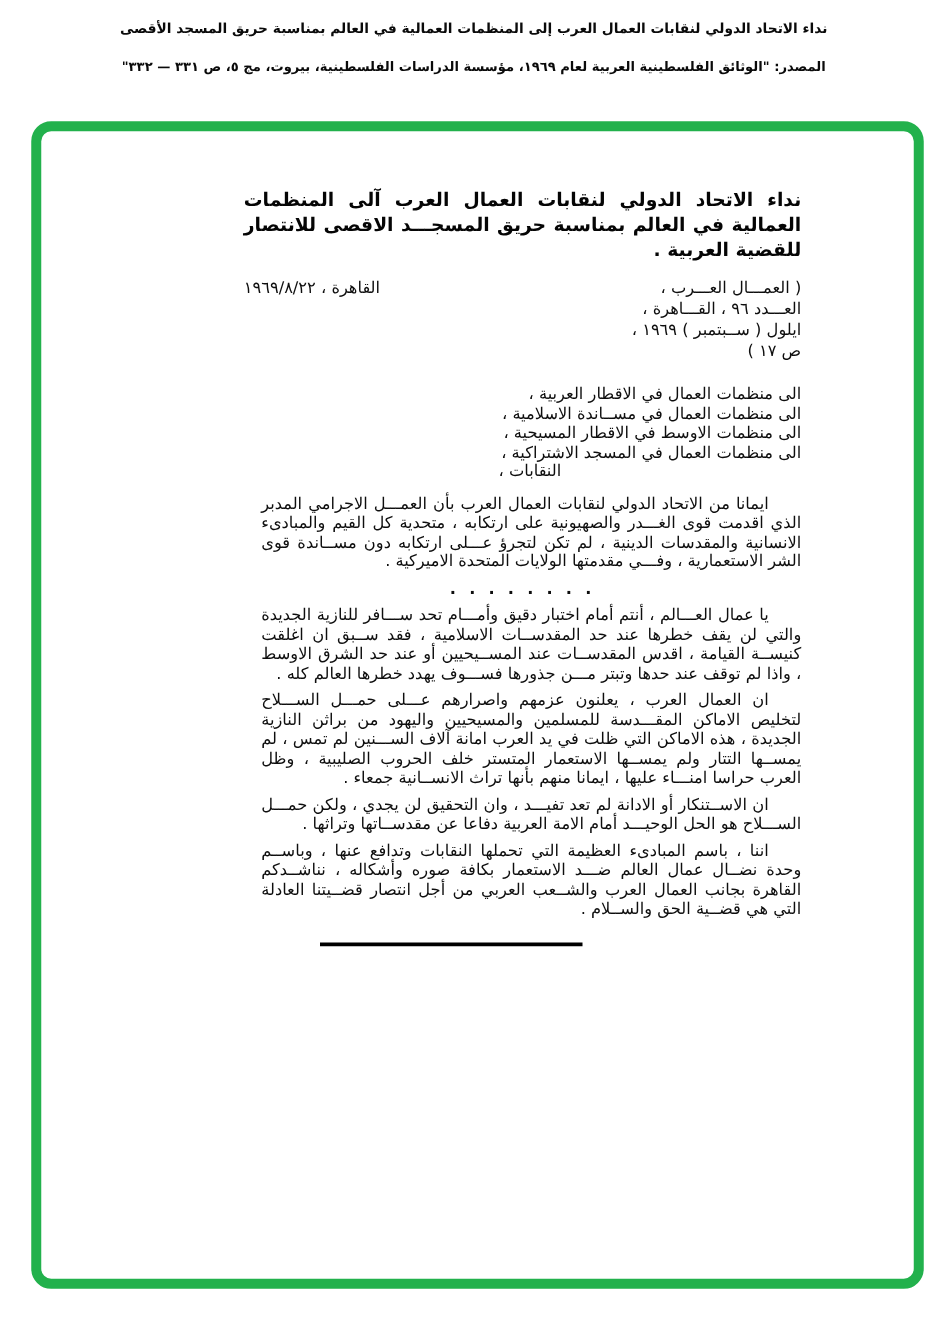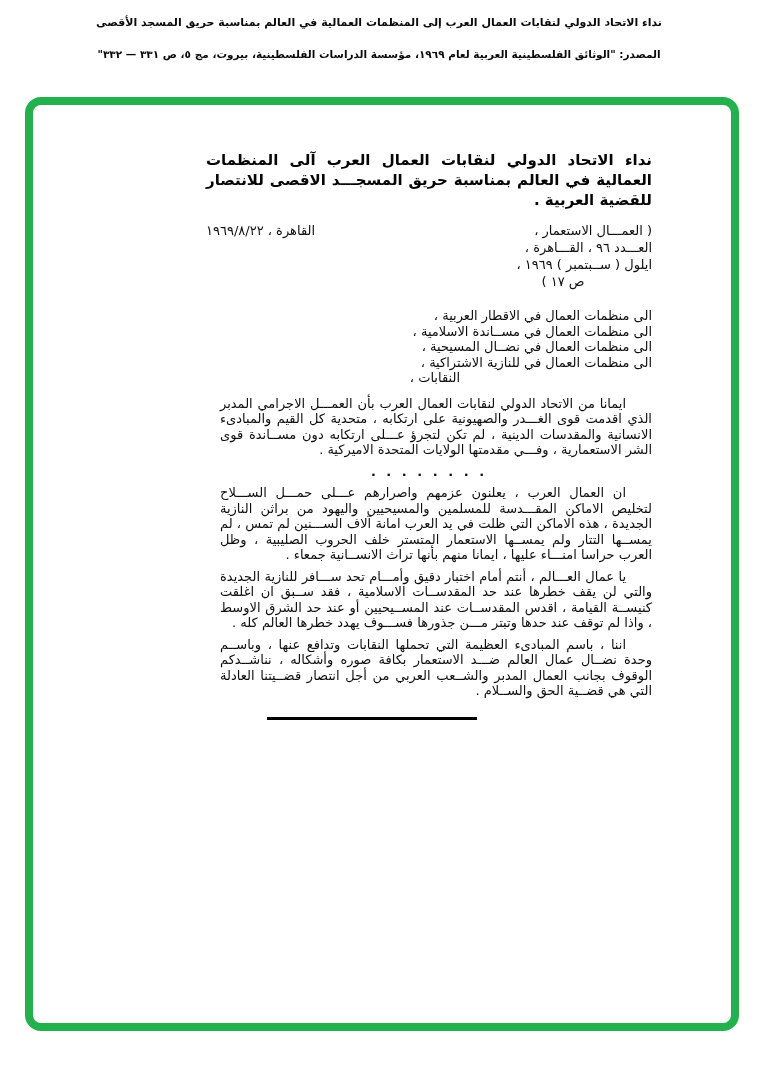--- a/index.html
+++ b/index.html
@@ -22,35 +22,35 @@
     font-weight:bold; font-size:10.5px; color:#0a0a0a;
   }
   .frame {
     position:absolute; left:25px; top:97px;
     width:698px; height:918px;
     border:8px solid #22b14c;
     border-radius:16px;
     background:#ffffff;
   }
   .content {
-    position:absolute; left:206px; top:150px; width:446px;
+    position:absolute; left:195px; top:150px; width:446px;
     direction:rtl; text-align:right;
     font-size:13px; line-height:15.5px; color:#0e0e0e;
   }
   .doc-title {
     font-size:15px; font-weight:bold; line-height:20px;
     text-align:justify; margin:0 0 12px 0; color:#050505;
   }
   .citation {
     display:flex; justify-content:space-between; align-items:flex-start;
     margin:0 0 12px 0; line-height:17px;
   }
   .cit-date { white-space:nowrap; }
   .cit-src { width:178px; text-align:right; }
-  .cit-src .cit-last { text-align:center; }
+  .cit-src .cit-last { text-align:right; }
   .addressees { margin:18px 0 10px 0; }
   .addressee-line { white-space:nowrap; }
   .addressee-tail { margin-right:192px; }
   .body-par {
     margin:0 0 6px 14px; text-align:justify; text-indent:26px;
   }
   .dots-separator {
     text-align:center; letter-spacing:3px; margin:2px 0 6px 0;
     font-weight:bold;
   }
@@ -66,39 +66,40 @@
 <div class="source-line">المصدر: "الوثائق الفلسطينية العربية لعام ١٩٦٩، مؤسسة الدراسات الفلسطينية، بيروت، مج ٥، ص ٣٣١ — ٣٣٢"</div>
 
 <div class="frame"></div>
 
 <div class="content">
 
   <h1 class="doc-title">نداء الاتحاد الدولي لنقابات العمال العرب آلى المنظمات العمالية في العالم بمناسبة حريق المسجـــد الاقصى للانتصار للقضية العربية .</h1>
 
   <div class="citation">
     <div class="cit-src">
-      <div>( العمـــال الاستعمار ،</div>
+      <div>( العمـــال العـــرب ،</div>
       <div>العـــدد ٩٦ ، القـــاهرة ،</div>
       <div>ايلول ( ســبتمبر ) ١٩٦٩ ،</div>
       <div class="cit-last">ص ١٧ )</div>
     </div>
     <div class="cit-date">القاهرة ، ١٩٦٩/٨/٢٢</div>
   </div>
 
   <div class="addressees">
     <div class="addressee-line">الى منظمات العمال في الاقطار العربية ،</div>
     <div class="addressee-line">الى منظمات العمال في مســاندة الاسلامية ،</div>
-    <div class="addressee-line">الى منظمات العمال في نضــال المسيحية ،</div>
-    <div class="addressee-line">الى منظمات العمال في للنازية الاشتراكية ،</div>
+    <div class="addressee-line">الى منظمات الاوسط في الاقطار المسيحية ،</div>
+    <div class="addressee-line">الى منظمات العمال في المسجد الاشتراكية ،</div>
     <div class="addressee-line addressee-tail">النقابات ،</div>
   </div>
 
   <p class="body-par">ايمانا من الاتحاد الدولي لنقابات العمال العرب بأن العمـــل الاجرامي المدبر الذي اقدمت قوى الغـــدر والصهيونية على ارتكابه ، متحدية كل القيم والمبادىء الانسانية والمقدسات الدينية ، لم تكن لتجرؤ عـــلى ارتكابه دون مســاندة قوى الشر الاستعمارية ، وفـــي مقدمتها الولايات المتحدة الاميركية .</p>
 
   <div class="dots-separator">. . . . . . . .</div>
 
+  <p class="body-par">يا عمال العـــالم ، أنتم أمام اختبار دقيق وأمـــام تحد ســـافر للنازية الجديدة والتي لن يقف خطرها عند حد المقدســات الاسلامية ، فقد ســبق ان اغلقت كنيســة القيامة ، اقدس المقدســات عند المســيحيين أو عند حد الشرق الاوسط ، واذا لم توقف عند حدها وتبتر مـــن جذورها فســـوف يهدد خطرها العالم كله .</p>
   <p class="body-par">ان العمال العرب ، يعلنون عزمهم واصرارهم عـــلى حمـــل الســـلاح لتخليص الاماكن المقـــدسة للمسلمين والمسيحيين واليهود من براثن النازية الجديدة ، هذه الاماكن التي ظلت في يد العرب امانة آلاف الســـنين لم تمس ، لم يمســها التتار ولم يمســها الاستعمار المتستر خلف الحروب الصليبية ، وظل العرب حراسا امنـــاء عليها ، ايمانا منهم بأنها تراث الانســانية جمعاء .</p>
-  <p class="body-par">يا عمال العـــالم ، أنتم أمام اختبار دقيق وأمـــام تحد ســـافر للنازية الجديدة والتي لن يقف خطرها عند حد المقدســات الاسلامية ، فقد ســبق ان اغلقت كنيســة القيامة ، اقدس المقدســات عند المســيحيين أو عند حد الشرق الاوسط ، واذا لم توقف عند حدها وتبتر مـــن جذورها فســـوف يهدد خطرها العالم كله .</p>
-  <p class="body-par">اننا ، باسم المبادىء العظيمة التي تحملها النقابات وتدافع عنها ، وباســم وحدة نضــال عمال العالم ضـــد الاستعمار بكافة صوره وأشكاله ، نناشــدكم الوقوف بجانب العمال المدبر والشــعب العربي من أجل انتصار قضــيتنا العادلة التي هي قضــية الحق والســلام .</p>
+  <p class="body-par">ان الاســتنكار أو الادانة لم تعد تفيـــد ، وان التحقيق لن يجدي ، ولكن حمـــل الســـلاح هو الحل الوحيـــد أمام الامة العربية دفاعا عن مقدســاتها وتراثها .</p>
+  <p class="body-par">اننا ، باسم المبادىء العظيمة التي تحملها النقابات وتدافع عنها ، وباســم وحدة نضــال عمال العالم ضـــد الاستعمار بكافة صوره وأشكاله ، نناشــدكم القاهرة بجانب العمال العرب والشــعب العربي من أجل انتصار قضــيتنا العادلة التي هي قضــية الحق والســلام .</p>
 
   <div class="end-rule"></div>
 
 </div>
 
 </body></html>

